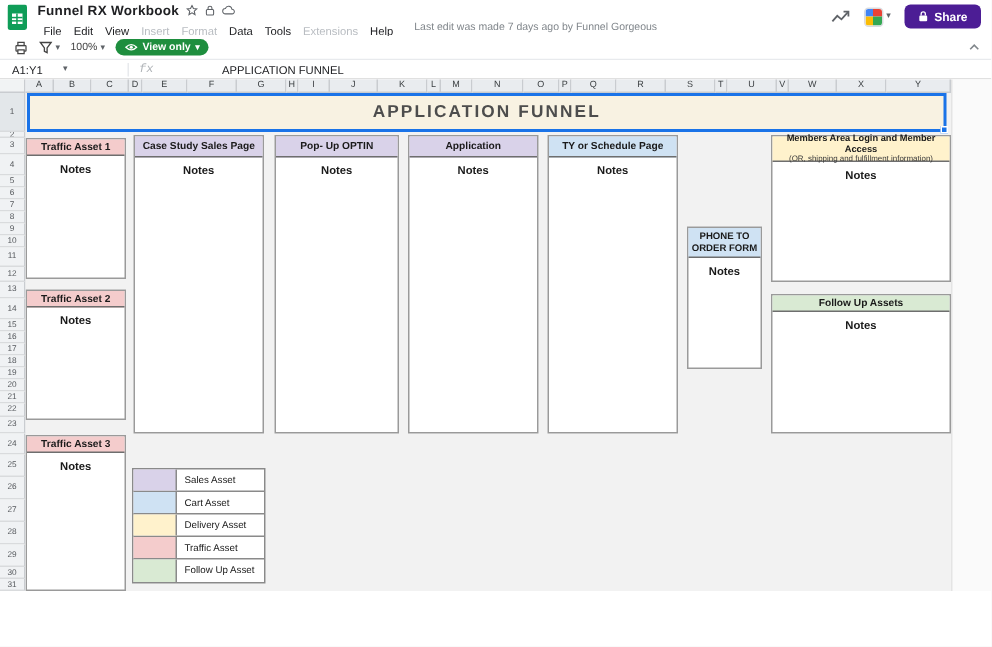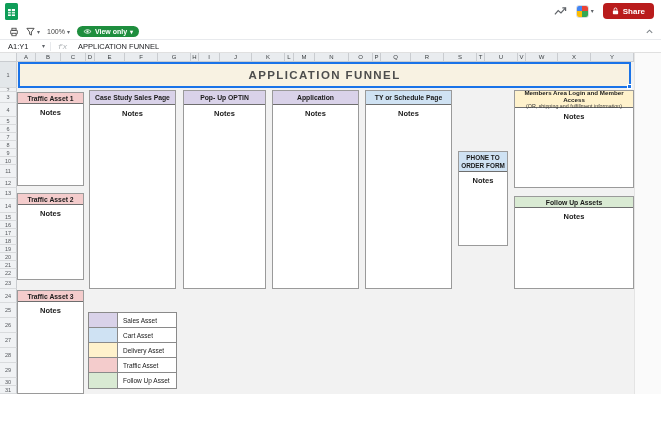--- a/index.html
+++ b/index.html
@@ -14,32 +14,32 @@
   .doc-title { font-size:9px; font-weight:bold; color:#202124; letter-spacing:.2px; }
   .title-icons { display:flex; gap:4px; align-items:center; }
   .menu-row { display:flex; align-items:center; height:11px; margin-top:1px; }
   .menu-item { font-size:7.5px; color:#202124; padding:0 4px; cursor:pointer; }
   .menu-item.disabled { color:#b8bcc1; }
   .last-edit { font-size:7px; color:#80868b; margin-left:10px; }
   .top-right { position:absolute; right:7px; top:3px; display:flex; align-items:center; gap:9px; }
   .avatar-wrap { display:flex; align-items:center; gap:2px; }
   .avatar { width:13px; height:13px; border-radius:3px; border:1px solid #dadce0; overflow:hidden; display:grid; grid-template-columns:1fr 1fr; grid-template-rows:1fr 1fr; }
   .avatar i { display:block; }
-  .share-btn { display:flex; align-items:center; gap:4px; height:16px; padding:0 9px; background:#b91c1c; border-radius:4px; color:#fff; font-size:8px; font-weight:bold; cursor:pointer; }
+  .share-btn { display:flex; align-items:center; gap:4px; height:16px; padding:0 9px; background:#4c1d95; border-radius:4px; color:#fff; font-size:8px; font-weight:bold; cursor:pointer; }
   .caret { font-size:6px; color:#5f6368; line-height:1; }
 
   
   .toolbar { position:relative; height:15px; display:flex; align-items:center; gap:7px; padding-left:9px; background:#fff; }
   .zoom-ctl { display:flex; align-items:center; gap:2px; font-size:7px; color:#444; cursor:pointer; }
   .viewonly-pill { display:flex; align-items:center; gap:3px; height:11px; padding:0 6px; border-radius:6px; background:#1e8e3e; color:#fff; font-size:7px; font-weight:bold; cursor:pointer; }
   .viewonly-pill .caret { color:#fff; }
   .collapse-btn { position:absolute; right:7px; top:3px; cursor:pointer; }
 
   
-  .formula-bar { height:14px; display:flex; align-items:center; border-top:1px solid #e8eaed; border-bottom:1px solid #e0e0e0; background:#fff; }
+  .formula-bar { height:14px; display:flex; align-items:center; border-top:1px solid #e8eaed; border-bottom:1px solid #e0e0e0; background:#fff;gap:35px; }
   .name-box { width:50px; display:flex; align-items:center; justify-content:space-between; padding:0 5px 0 8px; font-size:7.5px; color:#202124; cursor:pointer; }
   .fx { width:24px; text-align:center; font-size:8px; font-style:italic; font-family:Liberation Mono, monospace; color:#b0b4b8; border-left:1px solid #e8eaed; }
   .formula-text { font-size:7.5px; color:#202124; padding-left:4px; }
 
   
   .sheet { position:relative; height:378px; background:#fff; }
   .col-headers { position:absolute; left:0; top:0; height:9px; width:634px; display:flex; }
   .corner-cell { width:17px; height:9px; background:#f1f3f4; border-right:1px solid #c9ccd0; border-bottom:1px solid #c9ccd0; }
   .col-cell { height:9px; background:#e9ecef; border-right:1px solid #c9ccd0; border-bottom:1px solid #c9ccd0; font-size:6px; color:#3c4043; display:flex; align-items:center; justify-content:center; overflow:hidden; }
   .row-headers { position:absolute; left:0; top:9px; width:17px; }
@@ -82,20 +82,39 @@
 
   <div class="topbar">
     <svg class="logo" viewBox="0 0 13 17">
       <rect x="0" y="0" width="13" height="17" rx="1.6" fill="#0f9d58"></rect>
       <rect x="3" y="6" width="7" height="7" fill="#fff"></rect>
       <rect x="3" y="8.2" width="7" height="1" fill="#0f9d58"></rect>
       <rect x="3" y="10.4" width="7" height="1" fill="#0f9d58"></rect>
       <rect x="5.8" y="6" width="1" height="7" fill="#0f9d58"></rect>
     </svg>
     <div class="title-area">
+      <div class="doc-title-row">
+        <span class="doc-title">Funnel RX Workbook</span>
+        <span class="title-icons">
+          <svg width="8" height="8" viewBox="0 0 10 10">
+              <path d="M5 0.8 L6.2 3.4 L9 3.7 L6.9 5.6 L7.5 8.4 L5 7 L2.5 8.4 L3.1 5.6 L1 3.7 L3.8 3.4 Z" fill="none" stroke="#5f6368" stroke-width="0.9"></path>
+            </svg>
+          <svg width="8" height="8" viewBox="0 0 10 10">
+              <rect x="2" y="4.2" width="6" height="4.6" rx="0.8" fill="none" stroke="#5f6368" stroke-width="0.9"></rect>
+              <path d="M3.4 4.2 V3 a1.6 1.6 0 0 1 3.2 0 V4.2" fill="none" stroke="#5f6368" stroke-width="0.9"></path>
+            </svg>
+          <svg width="9" height="8" viewBox="0 0 12 9">
+              <path d="M3 7.5 a2.4 2.4 0 0 1 0-4.8 a3 3 0 0 1 5.8 0.6 a2 2 0 0 1 0.2 4.2 Z" fill="none" stroke="#5f6368" stroke-width="0.9"></path>
+            </svg>
+        </span>
+      </div>
+      <div class="menu-row">
+        <span id="menus"><span class="menu-item">File</span><span class="menu-item">Edit</span><span class="menu-item">View</span><span class="menu-item disabled">Insert</span><span class="menu-item disabled">Format</span><span class="menu-item">Data</span><span class="menu-item">Tools</span><span class="menu-item disabled">Extensions</span><span class="menu-item">Help</span></span>
+        <span class="last-edit">Last edit was made 7 days ago by Funnel Gorgeous</span>
+      </div>
     </div>
     <div class="top-right">
       <svg width="13" height="13" viewBox="0 0 14 14">
           <polyline points="1,10 4.5,6 7.5,8.5 12.5,3" fill="none" stroke="#5f6368" stroke-width="1.3"></polyline>
           <polyline points="9,3 12.5,3 12.5,6.5" fill="none" stroke="#5f6368" stroke-width="1.3"></polyline>
         </svg>
       <span class="avatar-wrap">
         <span class="avatar">
           <i style="background:#4285f4"></i>
             <i style="background:#ea4335"></i>

